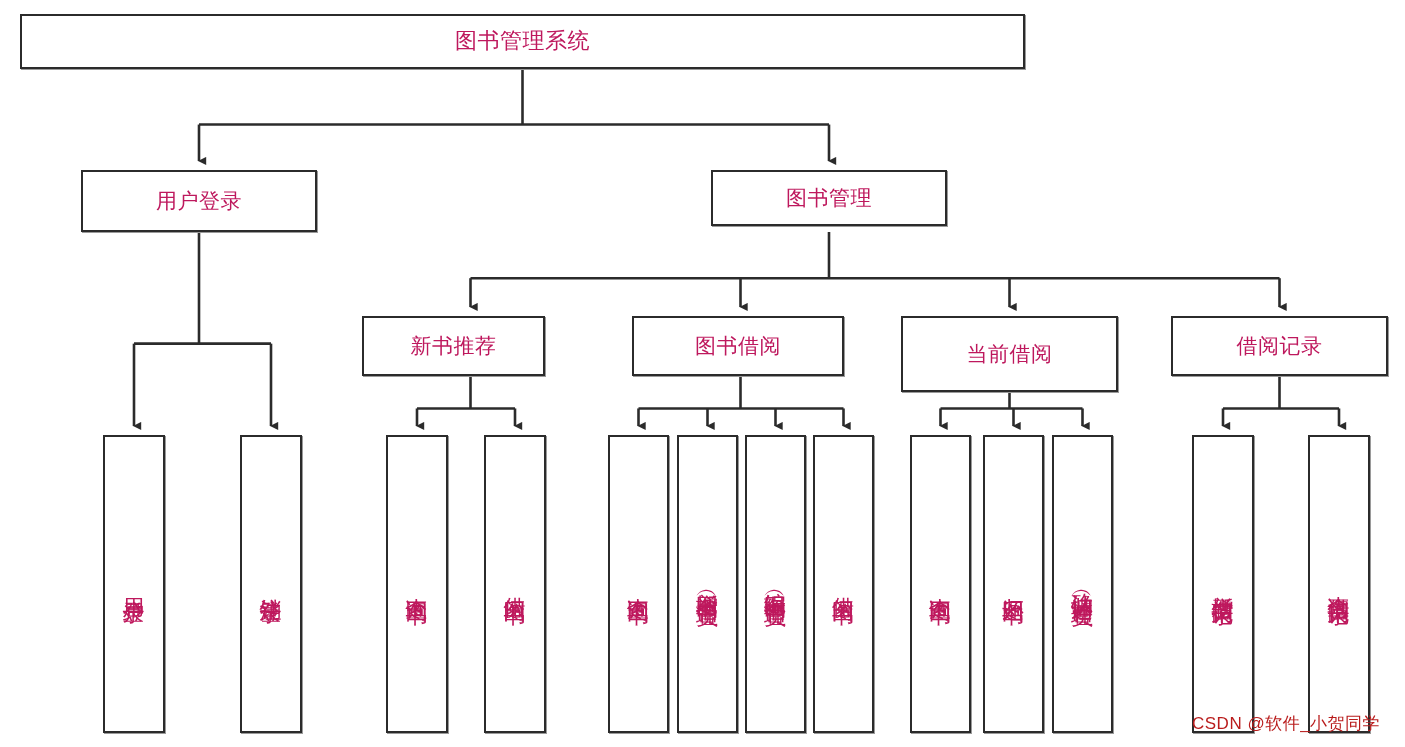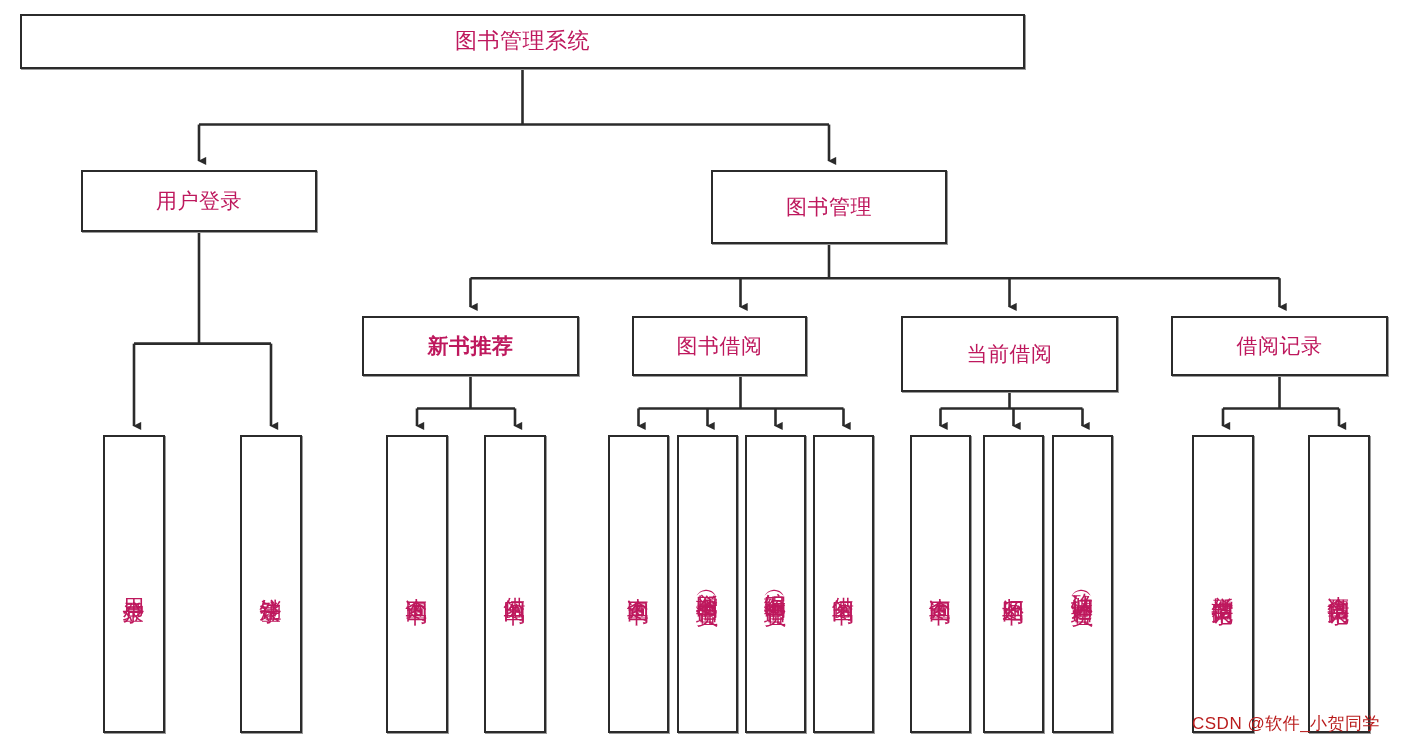--- a/index.html
+++ b/index.html
@@ -108,27 +108,27 @@
       </g>
   </svg>
 
   <div id="node-layer">
       <div class="node root" style="left: 20px; top: 14px; width: 1005px; height: 55px;">
         <span class="node-label">图书管理系统</span>
       </div>
       <div class="node" style="left: 81px; top: 170px; width: 236px; height: 62px;">
         <span class="node-label">用户登录</span>
       </div>
-      <div class="node" style="left: 711px; top: 170px; width: 236px; height: 74px;">
+      <div class="node" style="left: 711px; top: 170px; width: 236px; height: 56px;">
         <span class="node-label">图书管理</span>
       </div>
-      <div class="node" style="left: 362px; top: 316px; width: 217px; height: 60px; font-weight: bold;">
+      <div class="node" style="left: 362px; top: 316px; width: 183px; height: 60px;">
         <span class="node-label">新书推荐</span>
       </div>
-      <div class="node" style="left: 632px; top: 316px; width: 175px; height: 60px;">
+      <div class="node" style="left: 632px; top: 316px; width: 212px; height: 60px;">
         <span class="node-label">图书借阅</span>
       </div>
       <div class="node" style="left: 901px; top: 316px; width: 217px; height: 76px;">
         <span class="node-label">当前借阅</span>
       </div>
       <div class="node" style="left: 1171px; top: 316px; width: 217px; height: 60px;">
         <span class="node-label">借阅记录</span>
       </div>
       <div class="node vertical" style="left: 103px; top: 435px; width: 62px; height: 298px;">
         <span class="node-label">用户登录</span>

